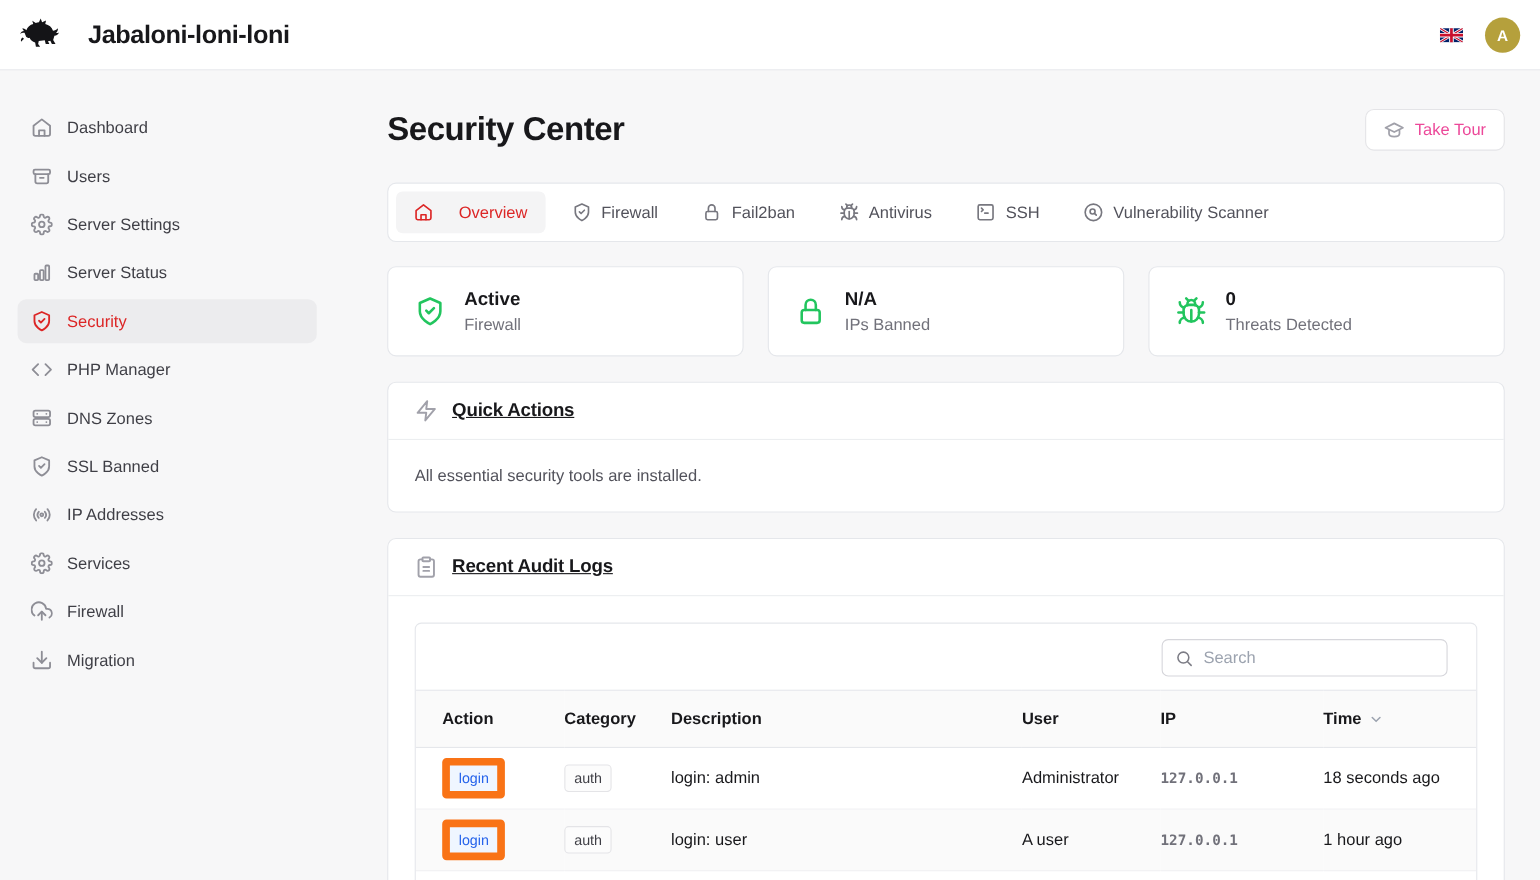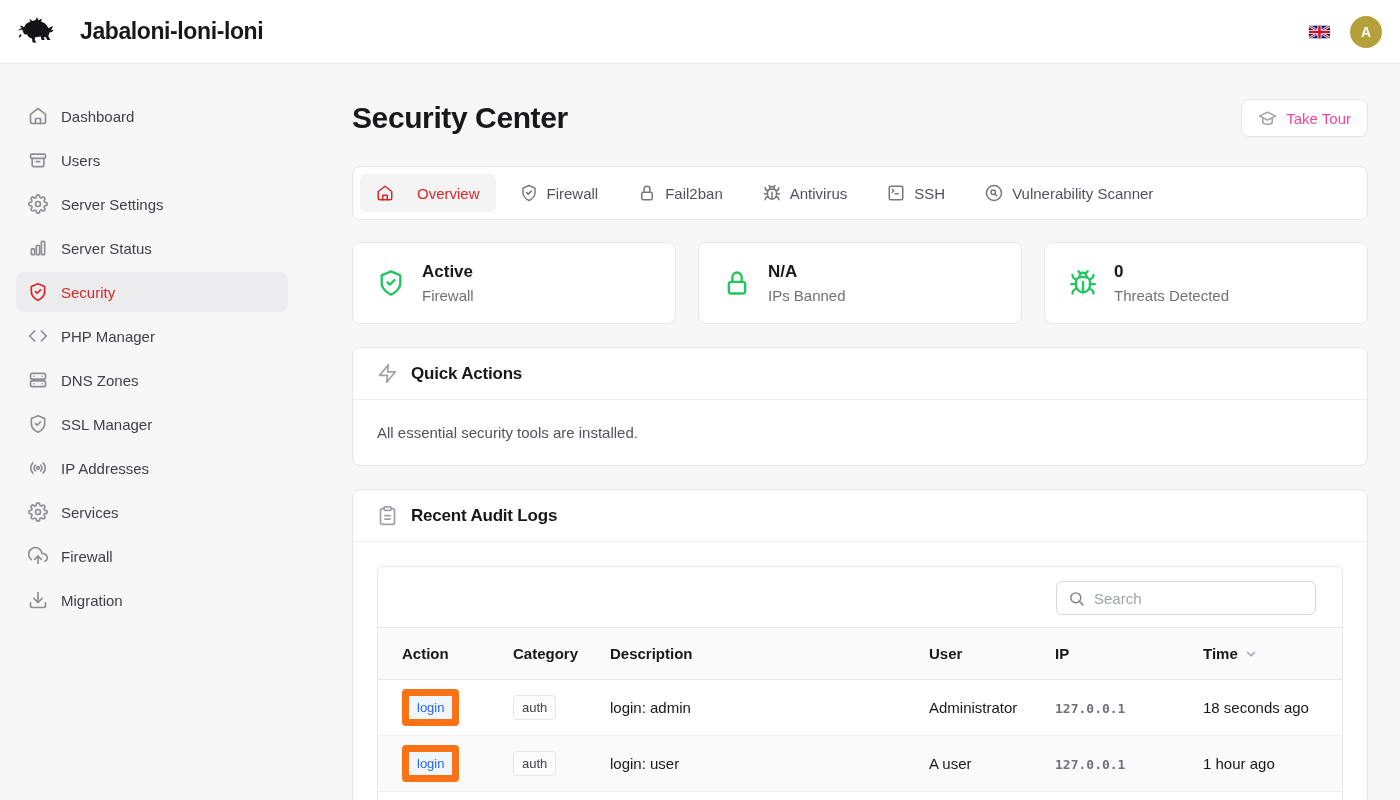--- a/index.html
+++ b/index.html
@@ -78,22 +78,23 @@
     padding:19px 24px; display:flex; align-items:center; gap:17px;
   }
   .stat-card .icon { color:#22c55e; }
   .stat-card .icon svg { width:28px; height:28px; }
   .stat-value { font-size:17px; font-weight:700; }
   .stat-label { font-size:15px; color:#71717a; margin-top:5px; }
 
   
   .panel { margin-top:23px; background:#fff; border:1px solid #e5e7eb; border-radius:8px; }
   .panel-head {
-    display:flex; align-items:center; gap:13px; padding:15px 24px;
+    display:flex; gap:13px; padding:15px 24px;
     border-bottom:1px solid #eceef0;
+    text-decoration:underline;
   }
   .panel-head .icon { color:#a1a1aa; }
   .panel-head .icon svg { width:21px; height:21px; }
   .panel-head h2 { font-size:17px; font-weight:700; letter-spacing:-0.2px; }
   .panel-body { padding:24px; }
   .qa-message { color:#52525b; font-size:15px; }
 
   
   .table-wrap { border:1px solid #e5e7eb; border-radius:6px 6px 0 0; overflow:hidden; }
   .search-row { display:flex; justify-content:flex-end; padding:14px 26px 12px 26px; }
@@ -230,21 +231,21 @@
         </span>
       <span>DNS Zones</span>
     </div>
     <div class="nav-item">
       <span class="icon">
           <svg viewBox="0 0 24 24" fill="none" stroke="currentColor" stroke-width="2" stroke-linecap="round" stroke-linejoin="round">
             <path d="M12 22s8-3.6 8-10V5.5L12 2 4 5.5V12c0 6.4 8 10 8 10z"></path>
             <path d="m9 11.5 2 2 4-4"></path>
           </svg>
         </span>
-      <span>SSL Manager</span>
+      <span>SSL Banned</span>
     </div>
     <div class="nav-item">
       <span class="icon">
           <svg viewBox="0 0 24 24" fill="none" stroke="currentColor" stroke-width="2" stroke-linecap="round" stroke-linejoin="round">
             <circle cx="12" cy="12" r="1.6"></circle>
             <path d="M8.7 8.7a5 5 0 0 0 0 6.6M15.3 8.7a5 5 0 0 1 0 6.6"></path>
             <path d="M5.8 5.8a9 9 0 0 0 0 12.4M18.2 5.8a9 9 0 0 1 0 12.4"></path>
           </svg>
         </span>
       <span>IP Addresses</span>

